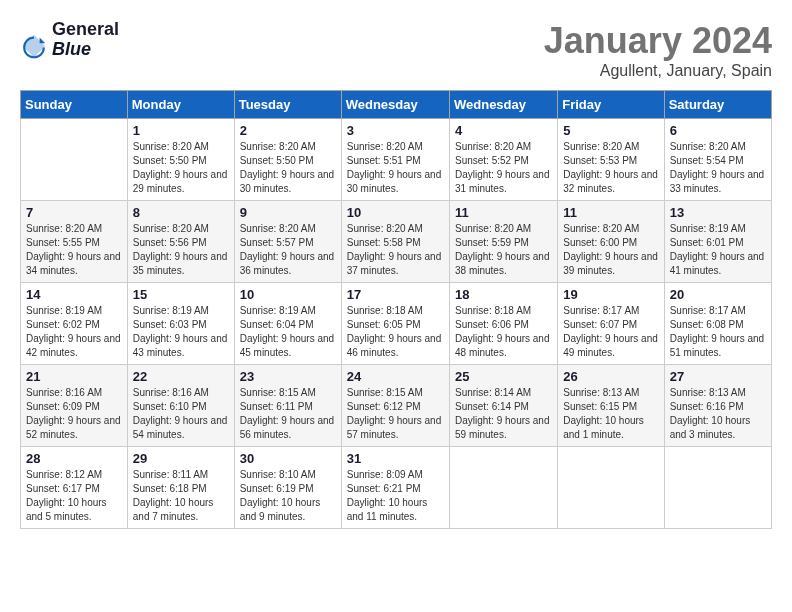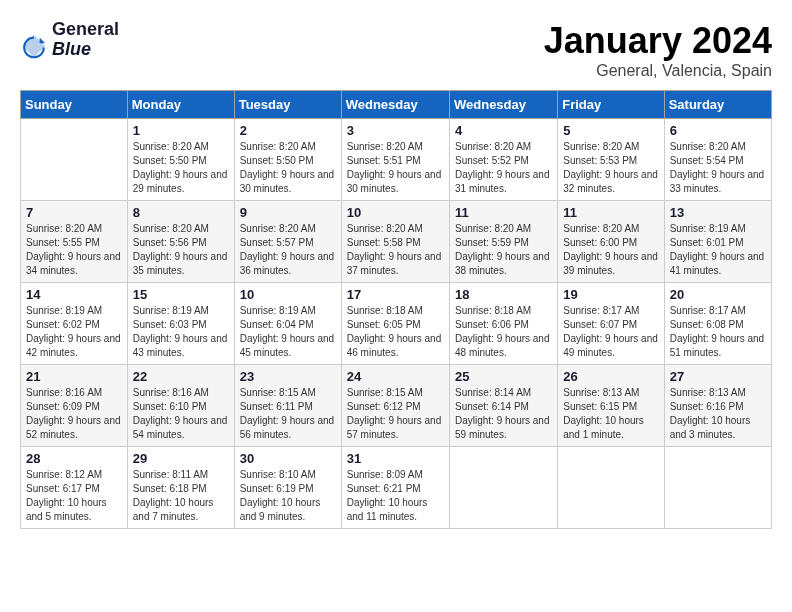--- a/index.html
+++ b/index.html
@@ -33,21 +33,21 @@
     .logo-icon {
       width: 28px;
       height: 28px;
     }
     .title-area {
       text-align: right;
     }
     .month-title {
       font-size: 36px;
       font-weight: bold;
-      color: #000000;
+      color: #737373;
     }
     .location-title {
       font-size: 16px;
       color: #444;
     }
     .calendar {
       width: 100%;
       border-collapse: collapse;
       font-size: 11px;
     }
@@ -97,21 +97,21 @@
       <path d="M20 8 C12 8 6 14 6 22 C6 30 12 36 20 36 C28 36 34 30 34 22" stroke="#1565c0" stroke-width="3" fill="none"></path>
       <path d="M28 8 L36 16 L28 16 Z" fill="#1565c0"></path>
     </svg>
     <div class="logo-text">
       <span class="logo-general">General</span>
       <span class="logo-blue">Blue</span>
     </div>
   </div>
   <div class="title-area">
     <div class="month-title">January 2024</div>
-    <div class="location-title">General, Valencia, Spain</div>
+    <div class="location-title">Agullent, January, Spain</div>
   </div>
 </div>
 
 <table class="calendar">
   <thead>
     <tr>
     <th>Sunday</th>
         <th>Monday</th>
         <th>Tuesday</th>
         <th>Wednesday</th>

